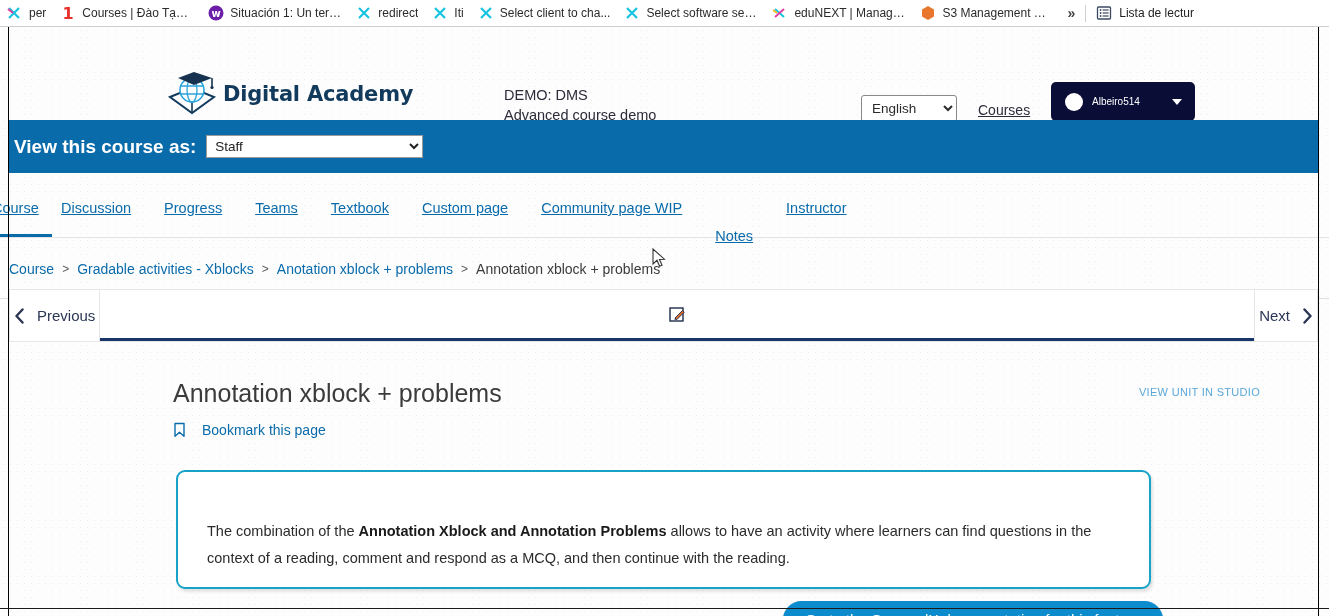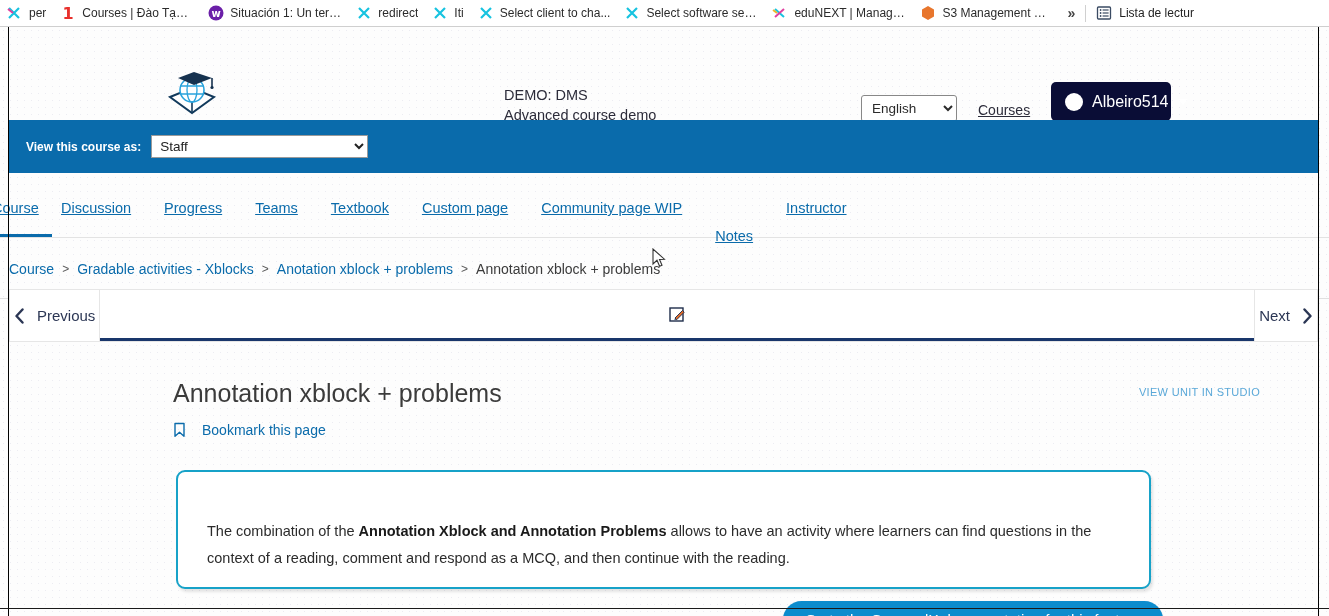--- a/index.html
+++ b/index.html
@@ -104,25 +104,25 @@
     font-size: 13.5px; font-family: "Liberation Sans", sans-serif;
     color: #2b2b2b;
     padding: 0 6px;
   }
   #courses-link {
     position: absolute; left: 978px; top: 75px;
     font-size: 14px; color: #2c2c3a;
   }
   #user-menu {
     position: absolute; left: 1051px; top: 55px;
-    width: 120px; height: 39px;
+    width: 144px; height: 39px;
     background: #0a0d36; border-radius: 5px;
     display: flex; align-items: center; gap: 9px;
     padding-left: 14px;
-    color: #fff; font-size: 16px;
+    color: #fff; font-size: 10px;
   }
   #user-avatar {
     width: 18px; height: 18px; border-radius: 50%;
     background: #ffffff; flex: 0 0 18px;
   }
   #user-caret {
     margin-left: auto; margin-right: 13px;
     width: 0; height: 0;
     border-left: 5px solid transparent;
     border-right: 5px solid transparent;
@@ -130,22 +130,22 @@
   }
 
   
   #masq-bar {
     position: absolute; top: 93px; left: 9px;
     width: 1309px; height: 53px;
     background: #0a6bab;
     display: flex; align-items: center;
   }
   #masq-label {
-    margin-left: 17px;
-    color: #ffffff; font-size: 12px; font-weight: bold;
+    margin-left: 5px;
+    color: #ffffff; font-size: 19px; font-weight: bold;
   }
   #masq-select {
     margin-left: 10px;
     width: 217px; height: 23px;
     background: #fff; border: 1px solid #9a9a9a;
     font-size: 13.5px; font-family: "Liberation Sans", sans-serif;
     color: #222; padding: 0 4px;
   }
 
   
@@ -400,20 +400,21 @@
             <path d="M6 28 L28 19 L50 28 L28 44 Z" fill="#ffffff" stroke="#123a5c" stroke-width="2"></path>
             <path d="M28 19 L28 44" stroke="#123a5c" stroke-width="1.6"></path>
             <circle cx="28" cy="21" r="12" fill="#ffffff" stroke="#29a3dc" stroke-width="1.6"></circle>
             <ellipse cx="28" cy="21" rx="5" ry="12" fill="none" stroke="#29a3dc" stroke-width="1.3"></ellipse>
             <path d="M16.4 17 H39.6 M16.4 25 H39.6" stroke="#29a3dc" stroke-width="1.3" fill="none"></path>
             <path d="M14 9 L30 3 L48 9 L30 16 Z" fill="#16324f"></path>
             <path d="M48 9 L48 18" stroke="#16324f" stroke-width="1.6" fill="none"></path>
             <circle cx="48" cy="18.5" r="1.6" fill="#16324f"></circle>
           </svg>
         </span>
+        <span id="logo-text">Digital Academy</span>
       </div>
 
       <div id="course-meta">
         <span class="num">DEMO: DMS</span>
         <span class="name">Advanced course demo</span>
       </div>
 
       <select id="lang-select">
         <option>English</option>
       </select>

